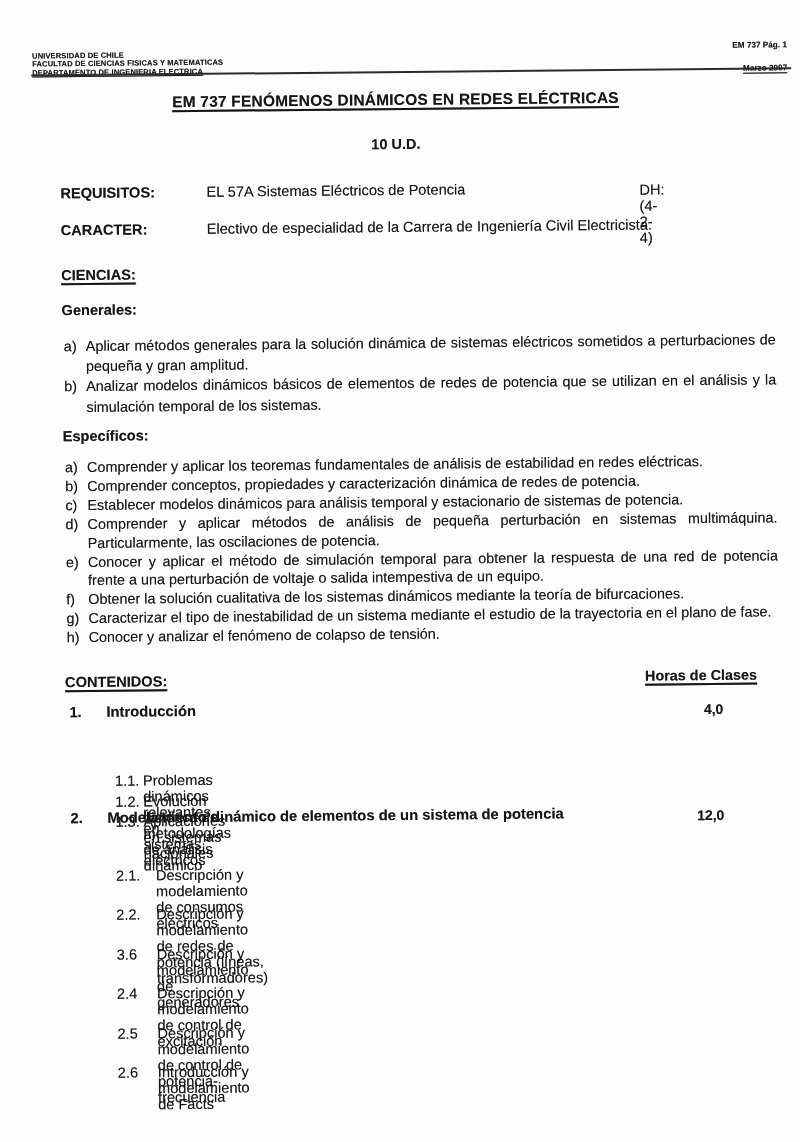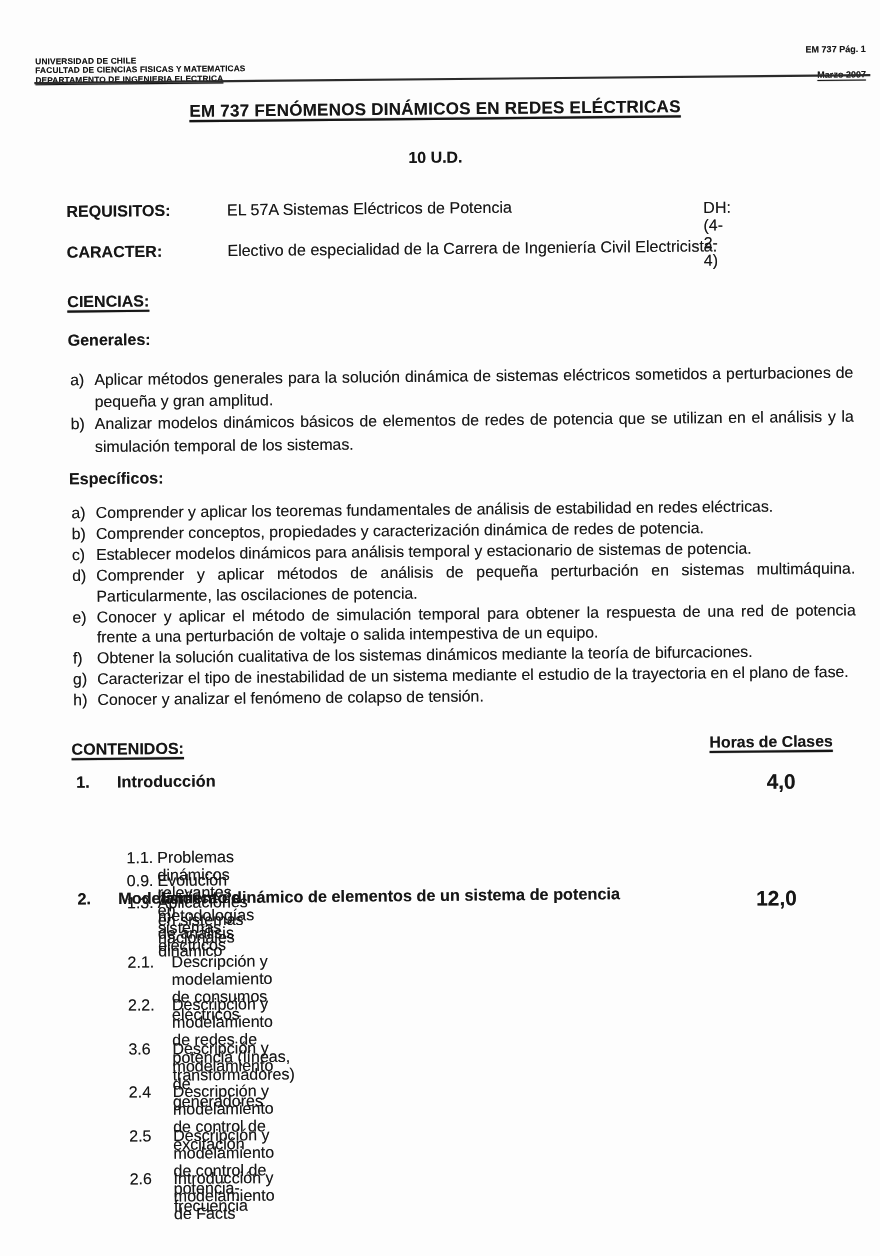--- a/index.html
+++ b/index.html
@@ -38,21 +38,21 @@
   .olist li{position:relative;}
   .olist .mk{position:absolute;left:-22px;top:0;}
   .gen li{line-height:20.2px;}
   .esp li{line-height:18.9px;}
 
   
   .horas{right:44px;top:670px;font-size:14.4px;font-weight:700;text-decoration:underline;text-decoration-thickness:1.6px;text-underline-offset:2.5px;}
   .secrow{left:64px;font-size:14.8px;font-weight:700;}
   .secrow .num{position:absolute;left:4px;top:0;}
   .secrow .stitle{position:absolute;left:41px;top:0;width:560px;}
-  .hours{right:78px;font-size:19px;font-weight:700;text-align:right;}
+  .hours{right:78px;font-size:14px;font-weight:700;text-align:right;}
   .sublist{left:113px;font-size:14.6px;}
   .sublist .it{position:relative;}
   .sublist .n{position:absolute;left:0;top:0;}
   .sub1 .it{height:20.6px;}
   .sub1 .t{position:absolute;left:28px;top:0;}
   .sub2 .it{height:19.4px;margin-top:20px;}
   .sub2 .t{position:absolute;left:40px;top:0;}
 </style>
 </head>
 <body>
@@ -113,21 +113,21 @@
       <span class="stitle">Introducción</span>
     </div>
     <div class="abs hours" style="top:704px;">4,0</div>
 
     <div class="abs sublist sub1" style="top:770px;">
       <div class="it">
           <span class="n">1.1.</span>
           <span class="t">Problemas dinámicos relevantes en sistemas eléctricos</span>
         </div>
       <div class="it">
-          <span class="n">0.9.</span>
+          <span class="n">1.2.</span>
           <span class="t">Evolución histórica de metodologías de análisis dinámico</span>
         </div>
       <div class="it">
           <span class="n">1.3.</span>
           <span class="t">Aplicaciones en sistemas nacionales</span>
         </div>
     </div>
 
     <div class="abs secrow" style="top:807px;">
       <span class="num">2.</span>

